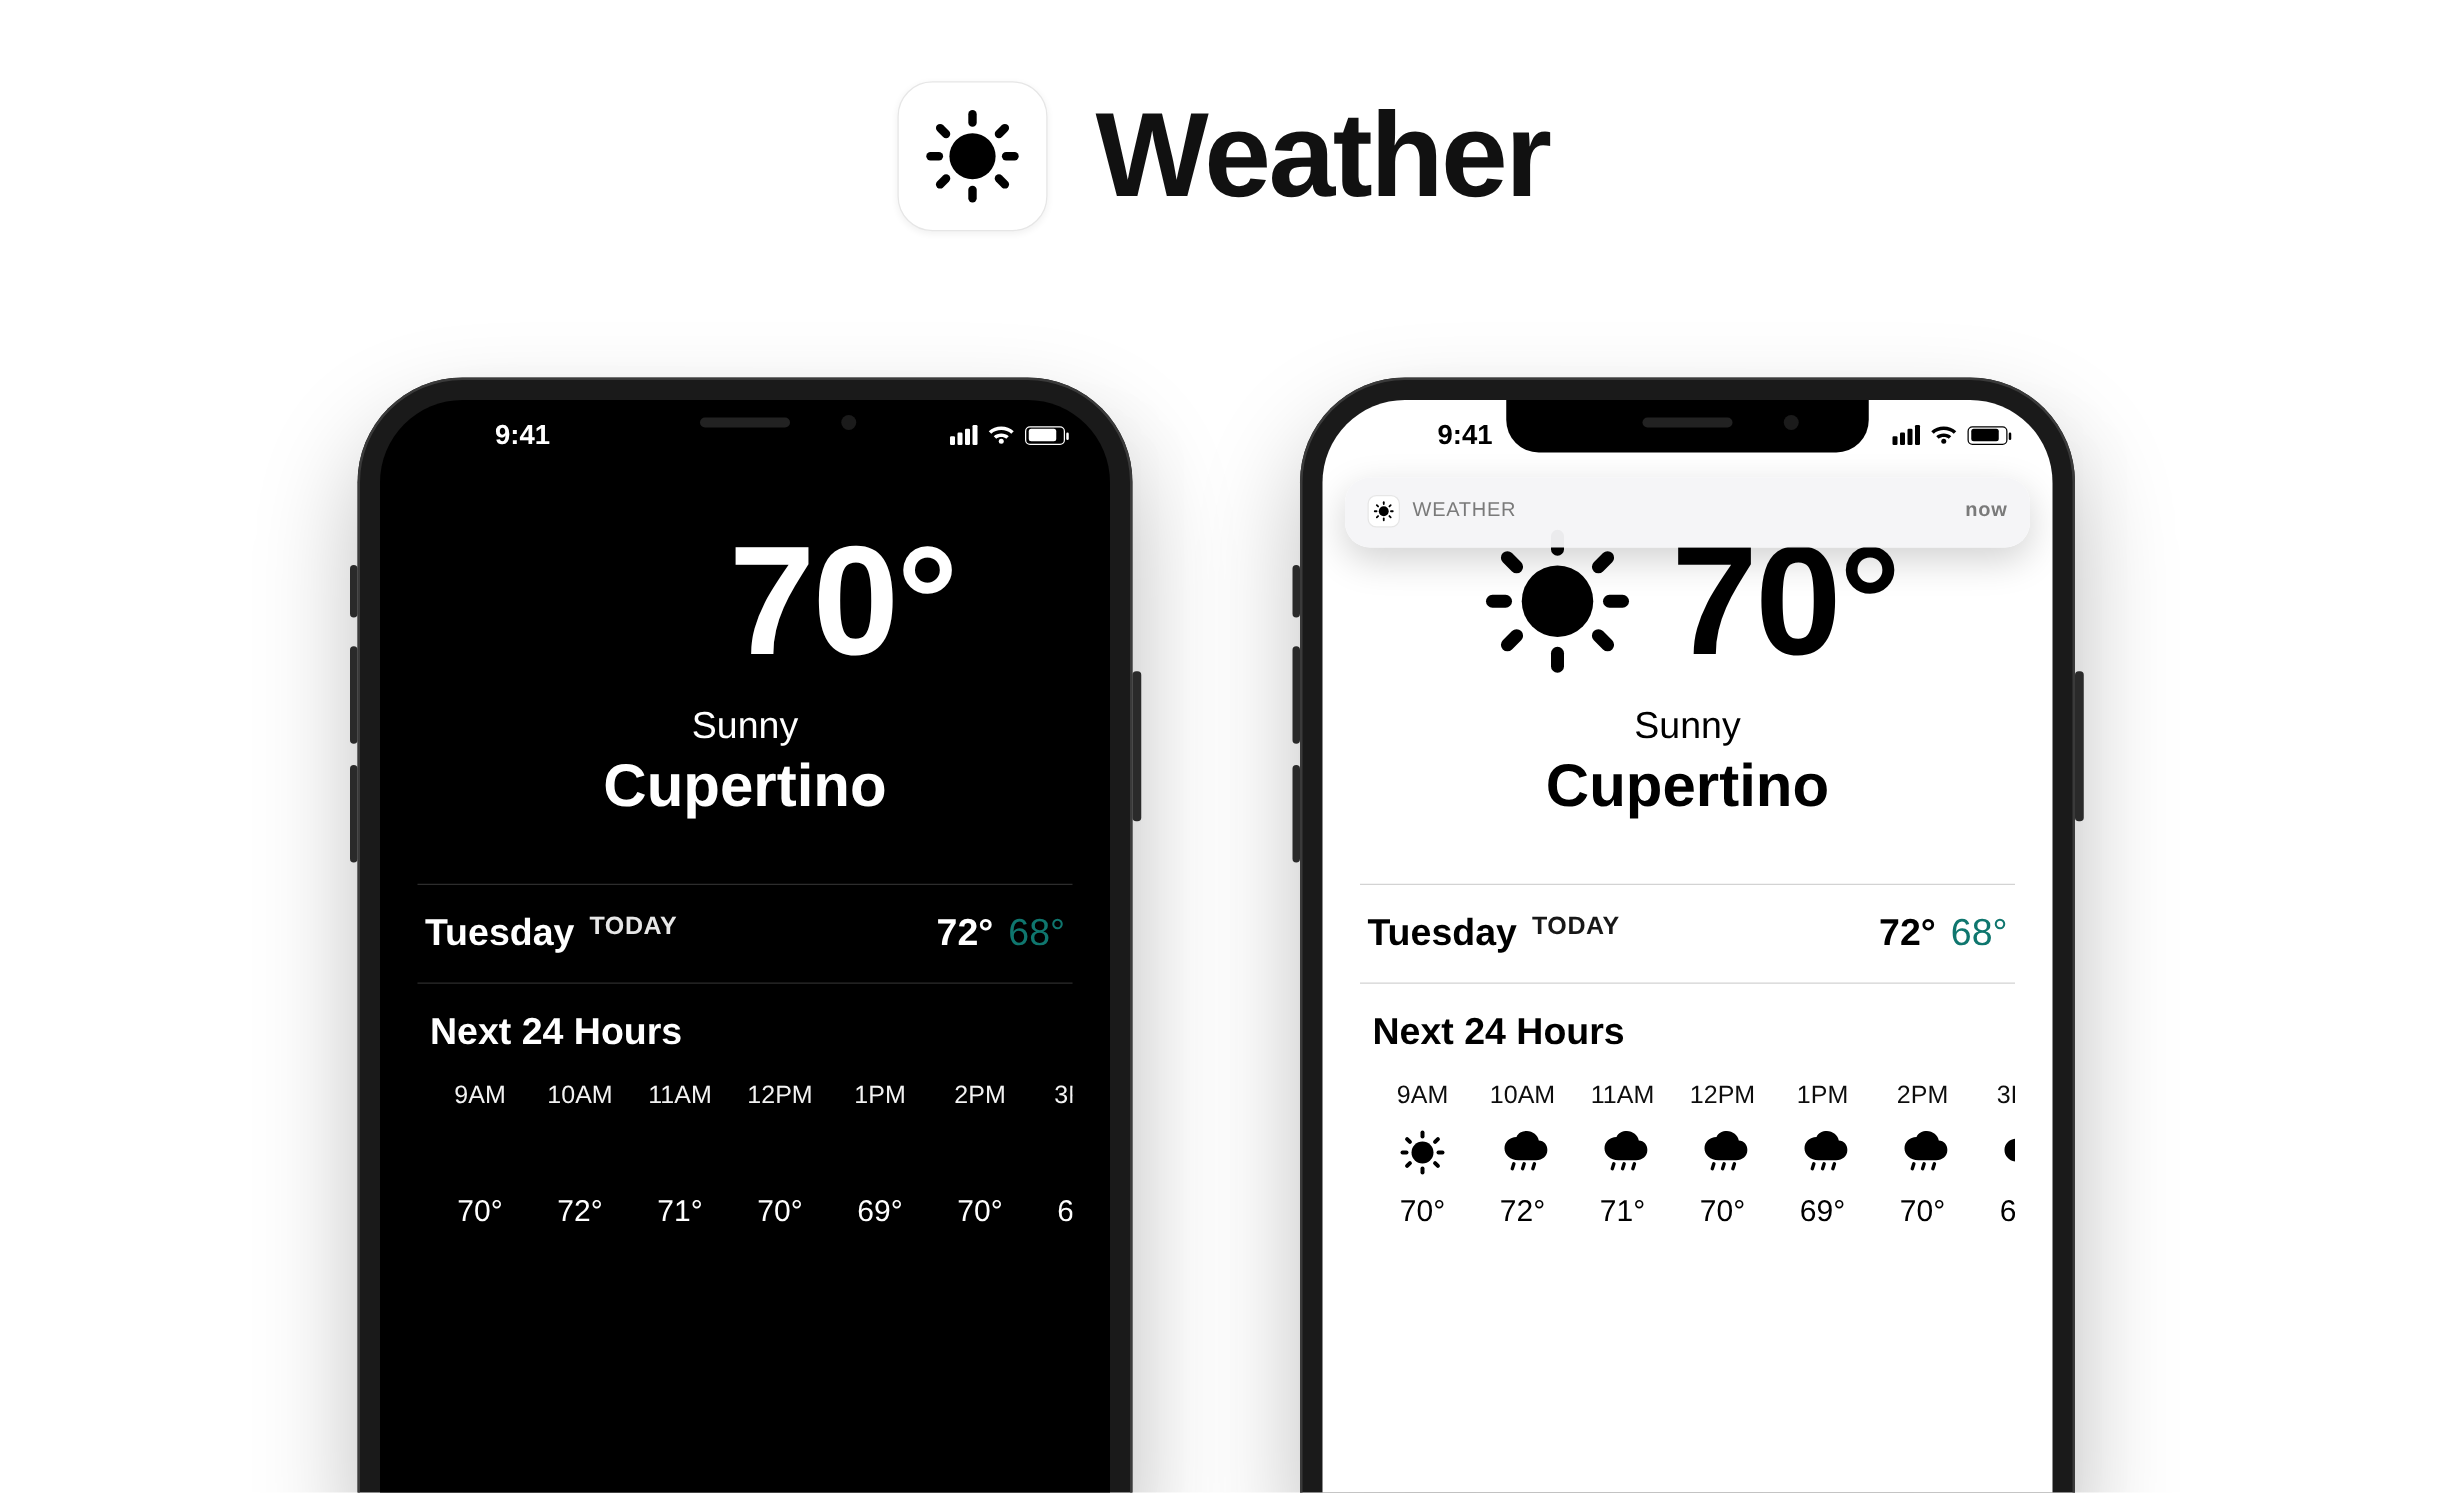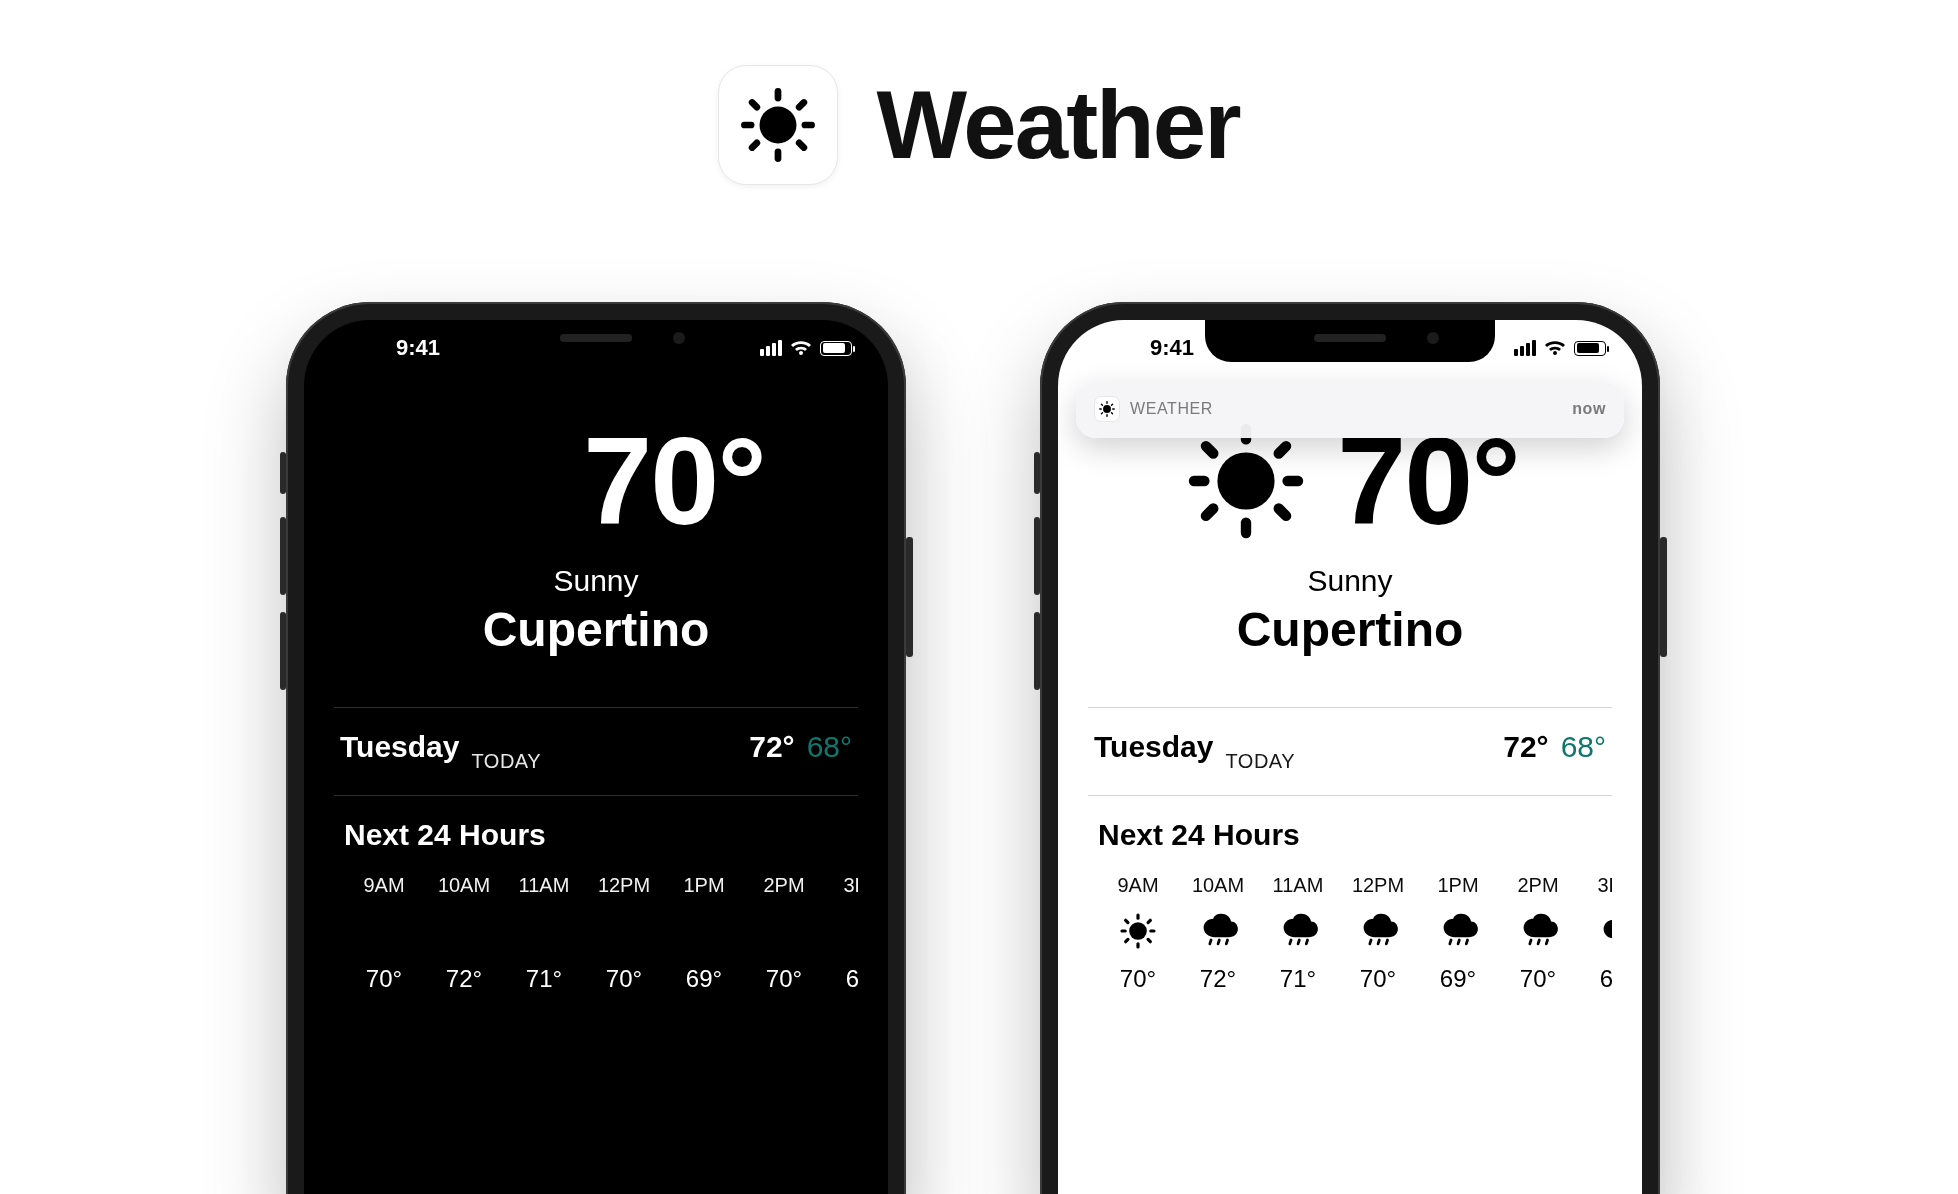--- a/index.html
+++ b/index.html
@@ -118,21 +118,21 @@
   
   .today-row{
     margin:50px 30px 0 30px;
     border-top:1px solid rgba(128,128,128,.35);
     border-bottom:1px solid rgba(128,128,128,.35);
     padding:22px 6px;
     display:flex; align-items:flex-start; gap:12px;
     font-size:30px;
   }
   .today-row .day{ font-weight:700; }
-  .today-row .today-label{ font-size:20px; font-weight:400; opacity:.9; letter-spacing:.5px;margin-top:20px;}
+  .today-row .today-label{ font-size:20px; font-weight:700; opacity:.9; letter-spacing:.5px;}
   .today-row .spacer{flex:1;}
   .today-row .hi{ font-weight:600; }
   .today-row .lo{ font-weight:400; color:#0f766e; }
 
   
   .next24{ margin:22px 30px 0 40px;}
   .next24-title{ font-size:30px; font-weight:700; margin-bottom:22px;}
   .hours{ display:flex; gap:0; overflow:hidden;}
   .hour{
     width:80px; flex:0 0 80px;

